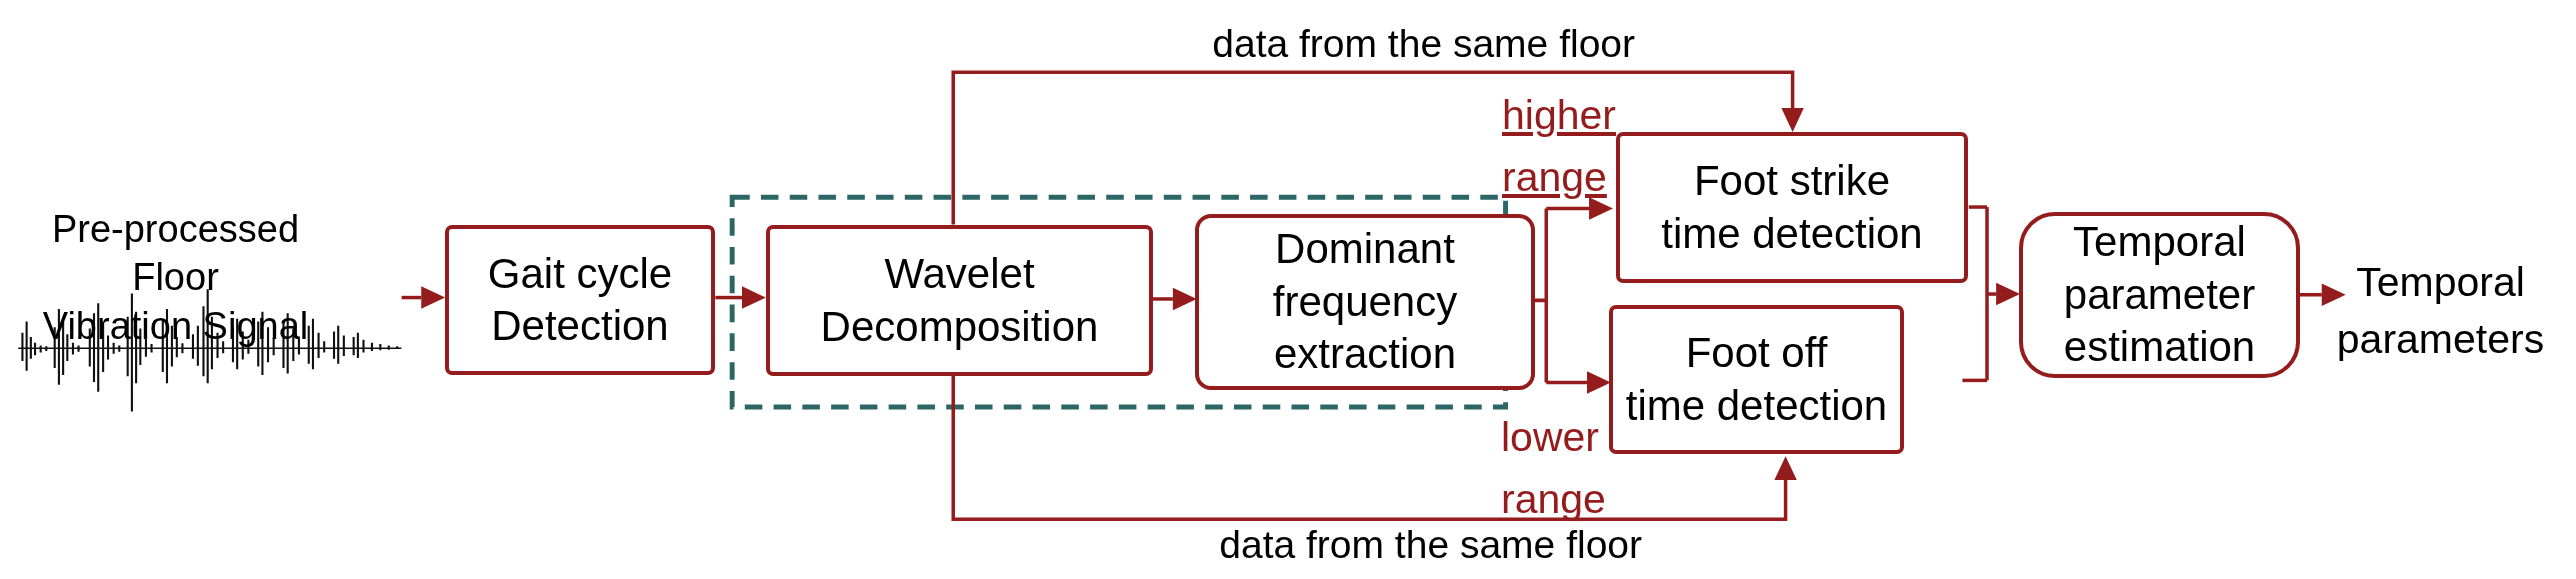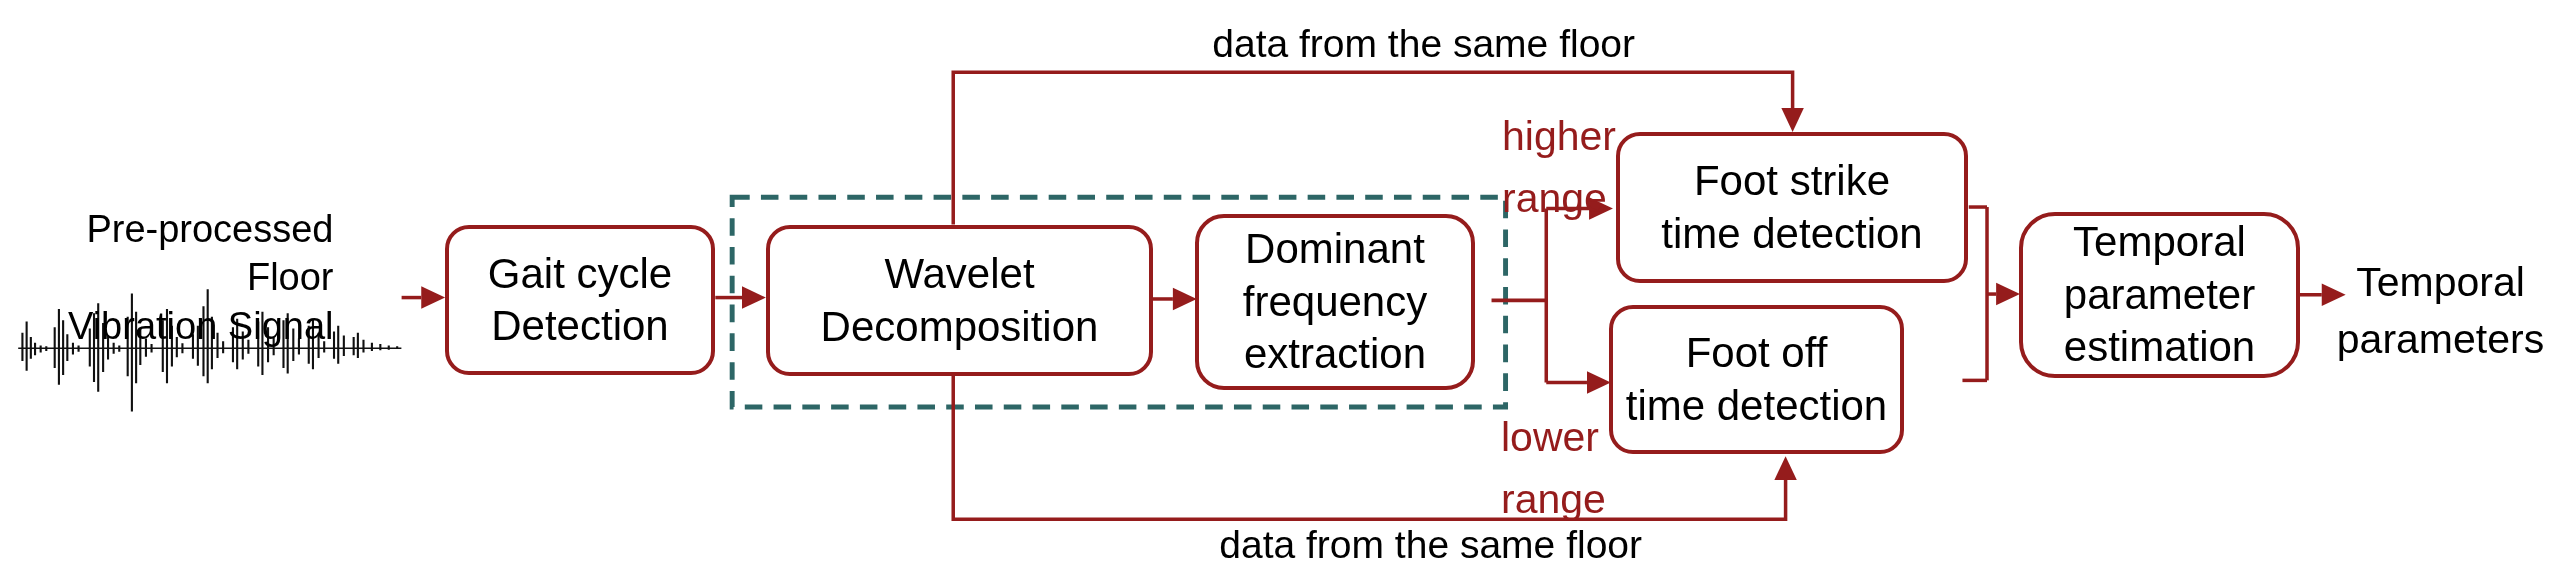--- a/index.html
+++ b/index.html
@@ -8,27 +8,27 @@
     font-family:"Liberation Sans","DejaVu Sans",sans-serif;color:#000;
     overflow:hidden;
   }
   svg.connectors{position:absolute;left:0;top:0;z-index:1;}
   .stroke-red{stroke:var(--accent-red,#951c1c);stroke-width:5;fill:none;}
   .fill-red{fill:var(--accent-red,#951c1c);stroke:none;}
   .dash-teal{stroke:var(--accent-teal,#2d6666);stroke-width:7;fill:none;stroke-dasharray:25 16;}
   .wave{stroke:#101010;fill:none;}
   .node{
     position:absolute;z-index:2;background:#ffffff;
-    border:4.9px solid var(--accent-red,#951c1c);border-radius:24px;
+    border:4.9px solid var(--accent-red,#951c1c);border-radius:7px;
     display:flex;align-items:center;justify-content:center;
     text-align:center;font-size:42px;line-height:1.25;white-space:pre-line;
     box-sizing:border-box;
   }
   .lbl{position:absolute;z-index:2;white-space:pre-line;text-align:center;}
-  .io-label{font-size:38px;line-height:1.27;text-align:right;}
+  .io-label{font-size:38px;line-height:1.27;}
   .out-label{font-size:41px;line-height:1.38;}
   .ann{font-size:39px;line-height:1.2;text-align:right;}
   .range{
     color:var(--accent-red,#951c1c);font-size:41px;line-height:1.5;
     text-align:left;
   }
   .group-title{
     position:absolute;z-index:2;color:var(--accent-teal,#2d6666);
     font-size:45px;font-weight:bold;text-align:center;white-space:nowrap;
   }
@@ -110,40 +110,40 @@
   </svg>
 
   <div class="lbl io-label" style="left:17.5px;top:205px;width:316px;">Pre-processed Floor
 Vibration Signal</div>
 
 
   <div class="lbl ann" style="left:1144px;top:21px;width:491px;">data from the same floor</div>
 
   <div class="lbl ann" style="left:1151px;top:522px;width:491px;">data from the same floor</div>
 
-  <div class="lbl range" style="left:1502px;top:106px;width:133px;">higher
+  <div class="lbl range" style="left:1502px;top:85px;width:133px;text-decoration:underline;">higher
 range</div>
 
   <div class="lbl range" style="left:1501px;top:407px;width:133px;">lower
 range</div>
 
   <div class="lbl out-label" style="left:2309px;top:254px;width:263px;">Temporal
 parameters</div>
 
   <div class="node" style="left:445px;top:225px;width:270px;height:150px;align-items:center;">
     <span>Gait cycle
 Detection</span>
   </div>
 
   <div class="node" style="left:766px;top:225px;width:387px;height:151px;">
     <span>Wavelet
 Decomposition</span>
   </div>
 
-  <div class="node" style="left:1195px;top:214px;width:280px;height:176px;border-radius:29px;">
+  <div class="node" style="left:1195px;top:214px;width:340px;height:176px;border-radius:16px;">
     <span>Dominant
 frequency
 extraction</span>
   </div>
 
   <div class="node" style="left:1616px;top:132px;width:352px;height:151px;">
     <span>Foot strike
 time detection</span>
   </div>
 

